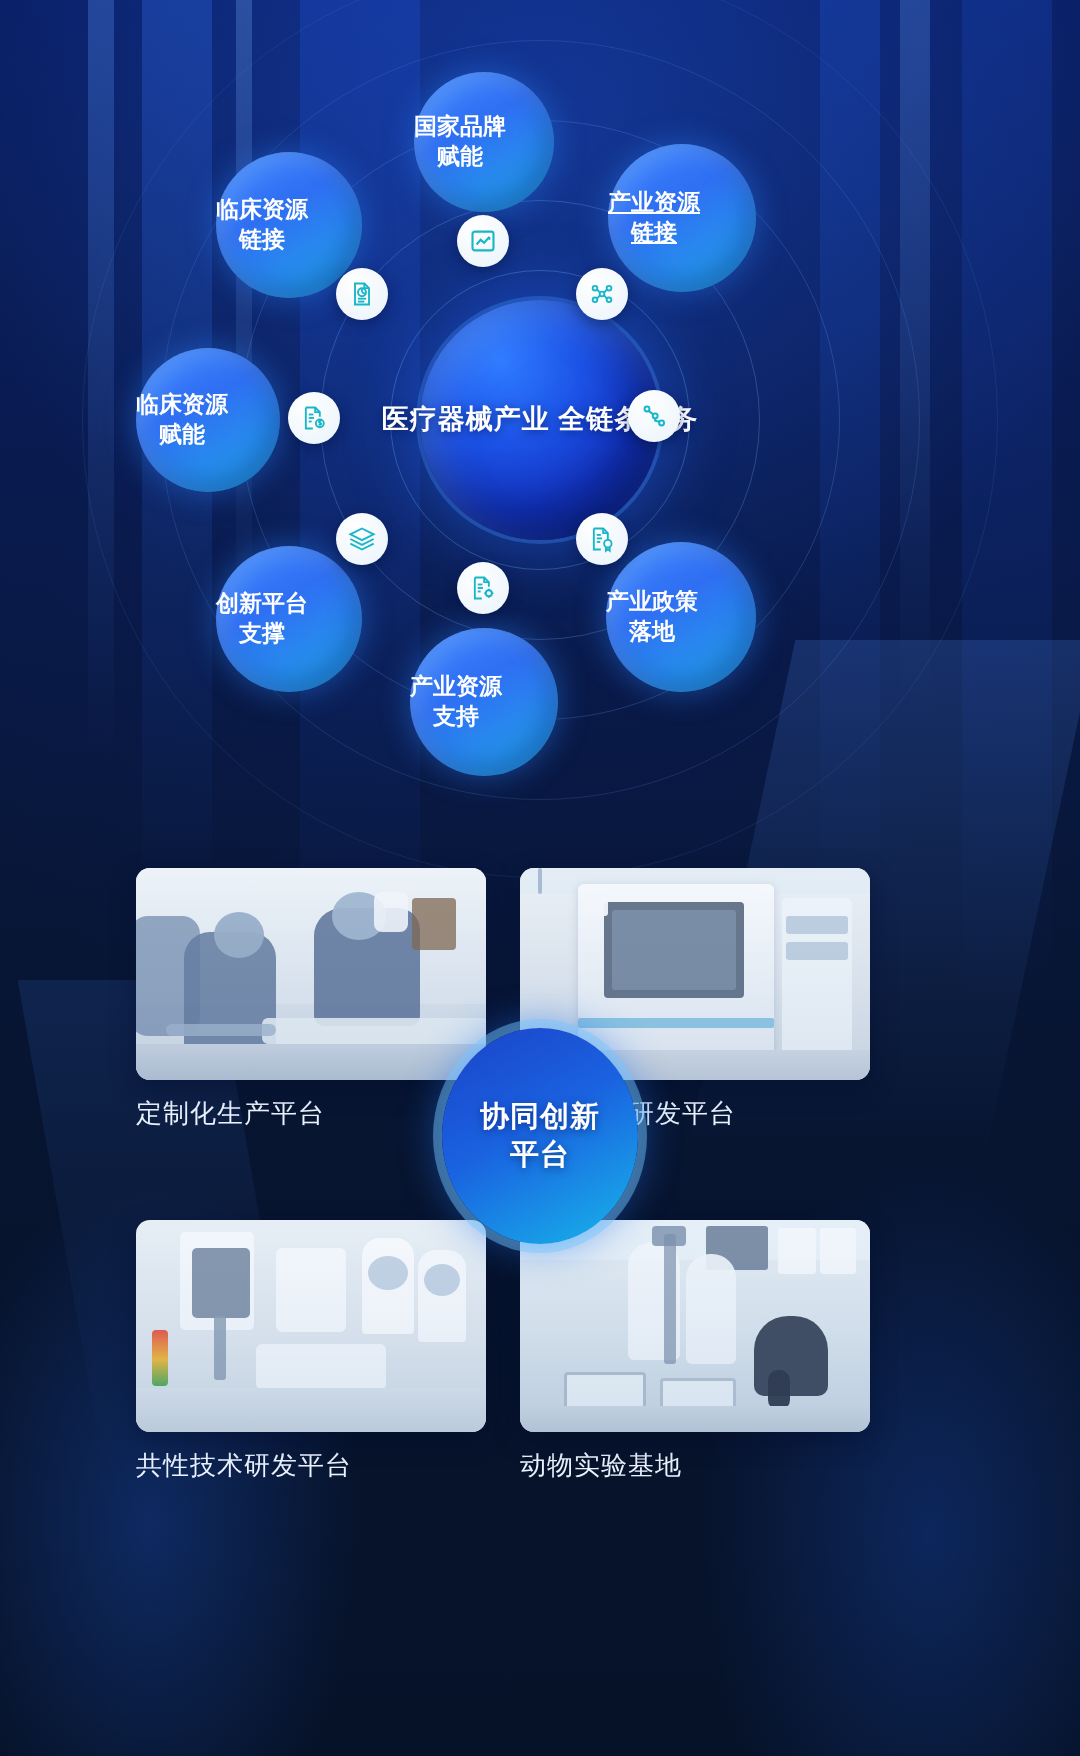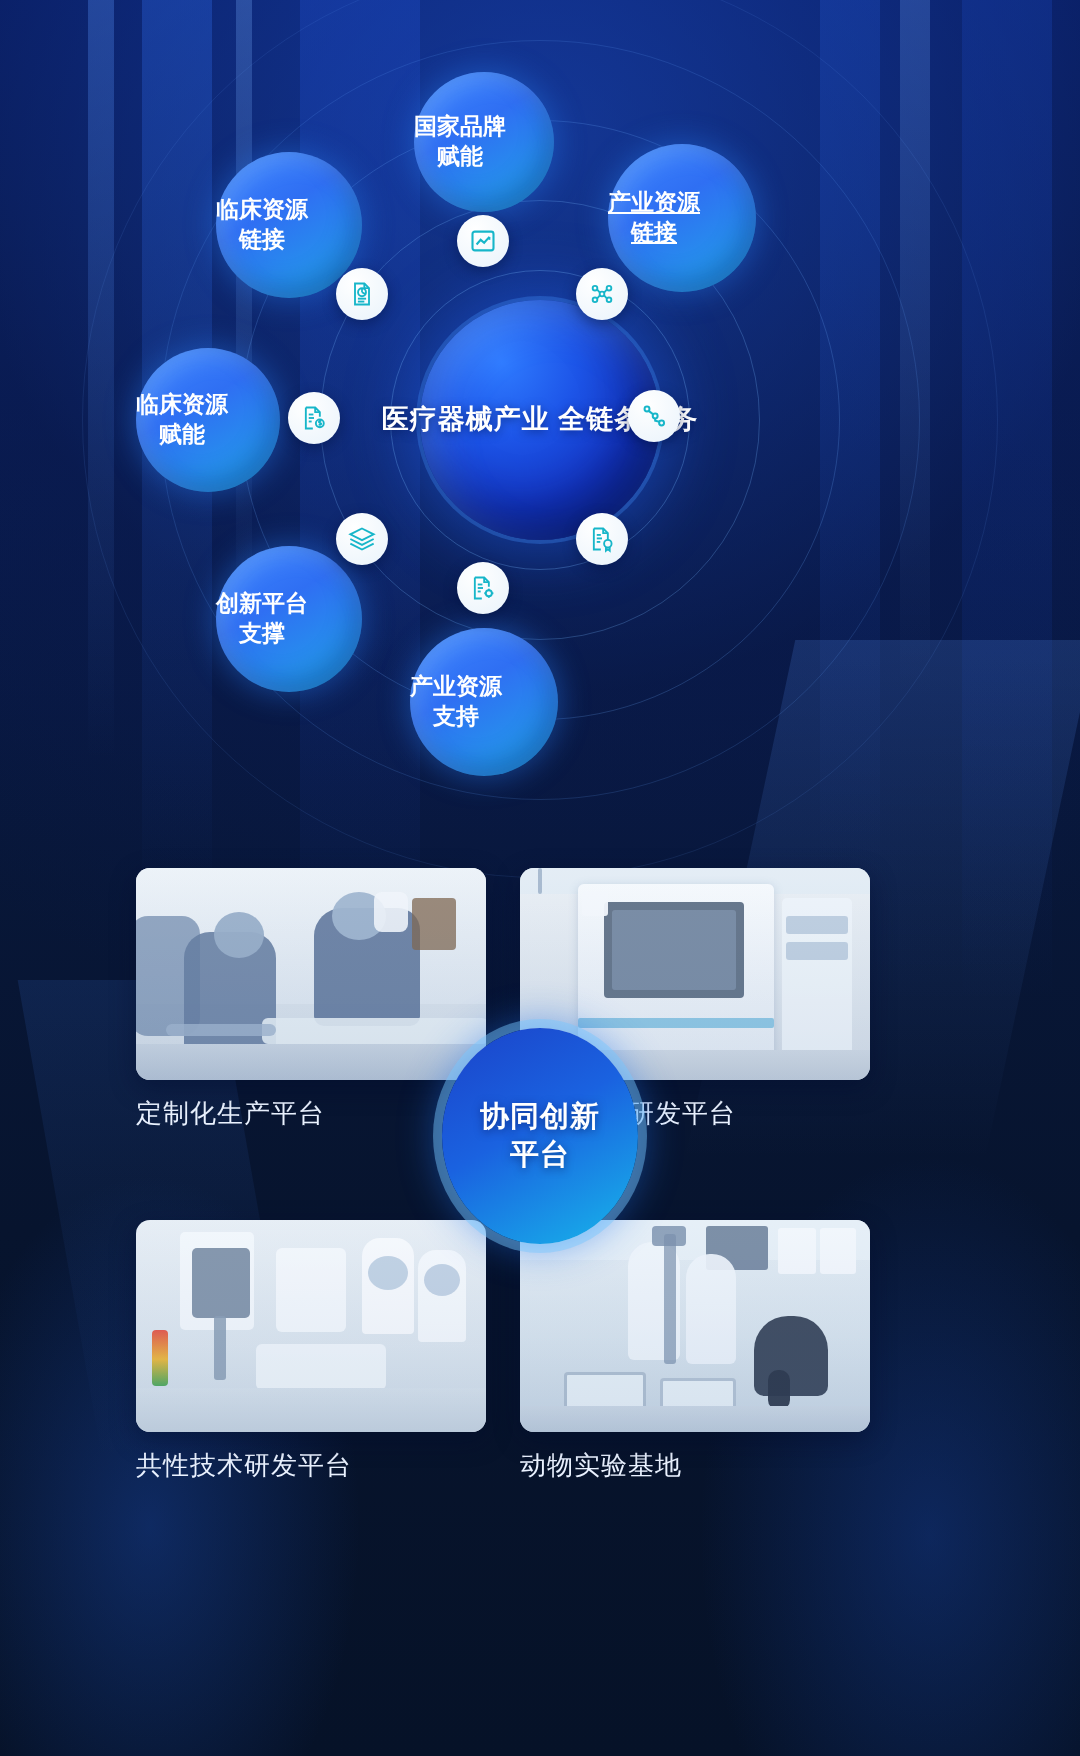--- a/index.html
+++ b/index.html
@@ -143,20 +143,26 @@
   </div>
 
   <div class="bub" style="left:608px;top:144px;width:148px;height:148px;text-decoration:underline;">
     <div>
       <span>产业资源</span>
       <span>链接</span>
     </div>
   </div>
 
 
+  <div class="bub" style="left:606px;top:542px;width:150px;height:150px;">
+    <div>
+      <span>产业政策</span>
+      <span>落地</span>
+    </div>
+  </div>
 
   <div class="bub" style="left:410px;top:628px;width:148px;height:148px;">
     <div>
       <span>产业资源</span>
       <span>支持</span>
     </div>
   </div>
 
   <div class="bub" style="left:216px;top:546px;width:146px;height:146px;">
     <div>

